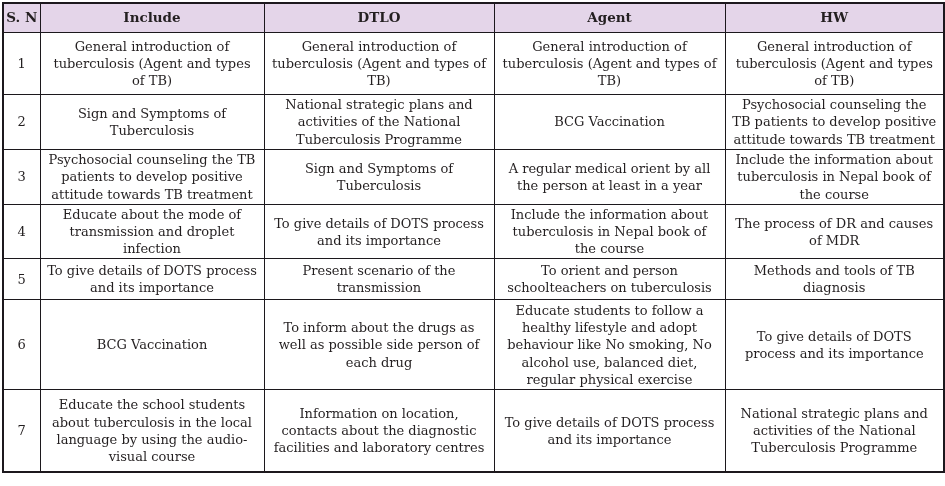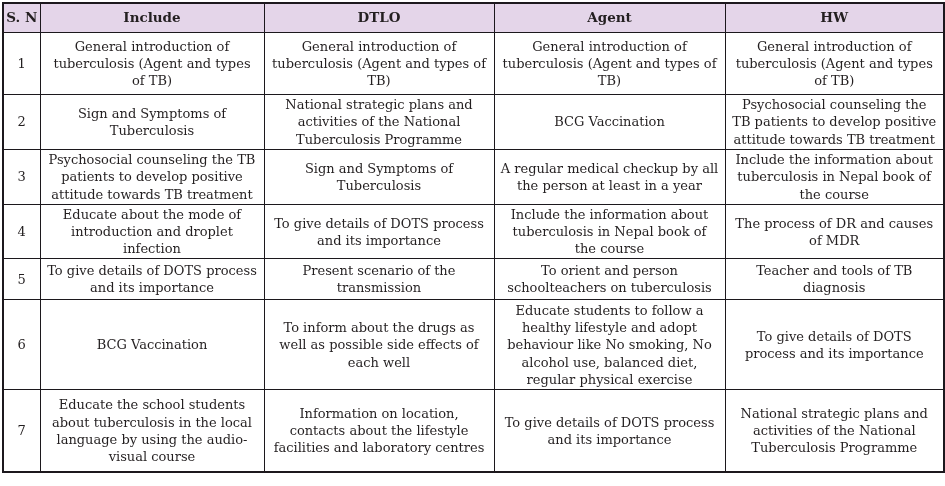--- a/index.html
+++ b/index.html
@@ -86,46 +86,46 @@
           <td>2</td>
           <td>Sign and Symptoms of Tuberculosis</td>
           <td>National strategic plans and activities of the National Tuberculosis Programme</td>
           <td>BCG Vaccination</td>
           <td>Psychosocial counseling the TB patients to develop positive attitude towards TB treatment</td>
         </tr>
         <tr style="height: 55px;">
           <td>3</td>
           <td>Psychosocial counseling the TB patients to develop positive attitude towards TB treatment</td>
           <td>Sign and Symptoms of Tuberculosis</td>
-          <td>A regular medical checkup by all the person at least in a year</td>
+          <td>A regular medical orient by all the person at least in a year</td>
           <td>Include the information about tuberculosis in Nepal book of the course</td>
         </tr>
         <tr style="height: 54px;">
           <td>4</td>
-          <td>Educate about the mode of introduction and droplet infection</td>
+          <td>Educate about the mode of transmission and droplet infection</td>
           <td>To give details of DOTS process and its importance</td>
           <td>Include the information about tuberculosis in Nepal book of the course</td>
           <td>The process of DR and causes of MDR</td>
         </tr>
         <tr style="height: 41px;">
           <td>5</td>
           <td>To give details of DOTS process and its importance</td>
           <td>Present scenario of the transmission</td>
           <td>To orient and person schoolteachers on tuberculosis</td>
-          <td>Teacher and tools of TB diagnosis</td>
+          <td>Methods and tools of TB diagnosis</td>
         </tr>
         <tr style="height: 90px;">
           <td>6</td>
           <td>BCG Vaccination</td>
-          <td>To inform about the drugs as well as possible side effects of each well</td>
+          <td>To inform about the drugs as well as possible side person of each drug</td>
           <td>Educate students to follow a healthy lifestyle and adopt behaviour like No smoking, No alcohol use, balanced diet, regular physical exercise</td>
           <td>To give details of DOTS process and its importance</td>
         </tr>
         <tr style="height: 82px;">
           <td>7</td>
           <td>Educate the school students about tuberculosis in the local language by using the audio-visual course</td>
-          <td>Information on location, contacts about the lifestyle facilities and laboratory centres</td>
+          <td>Information on location, contacts about the diagnostic facilities and laboratory centres</td>
           <td>To give details of DOTS process and its importance</td>
           <td>National strategic plans and activities of the National Tuberculosis Programme</td>
         </tr>
       </tbody>
   </table>
 </div>
 
 </body></html>

